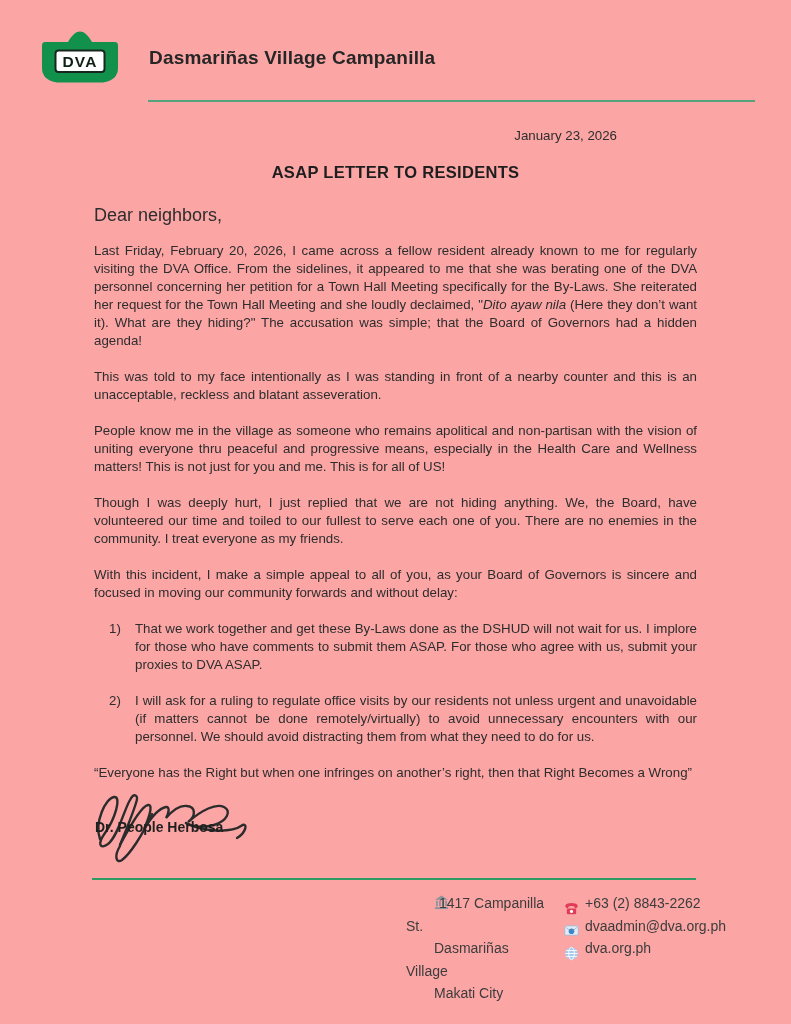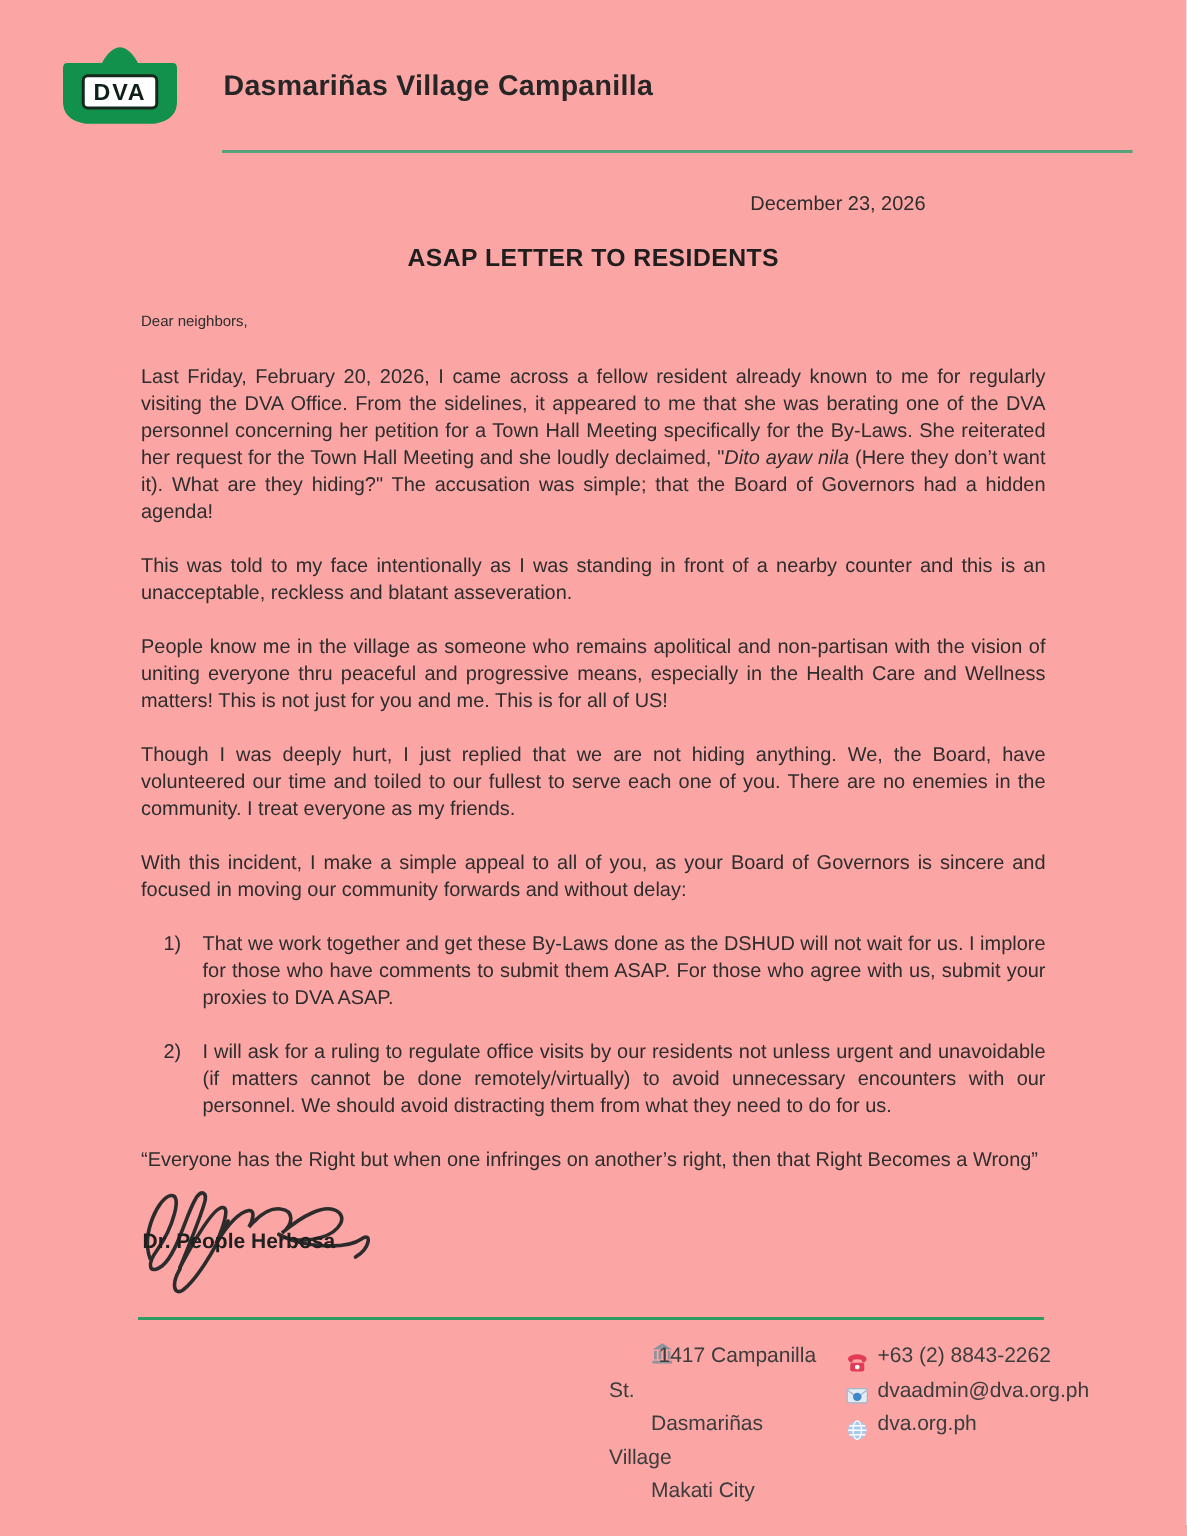--- a/index.html
+++ b/index.html
@@ -44,21 +44,21 @@
     font-size: 13.3px;
   }
   .letter-title {
     margin-top: 20px;
     text-align: center;
     font-size: 16.5px;
     font-weight: 700;
     letter-spacing: 0.3px;
     color: #1e1e1e;
   }
-  .salutation { margin-top: 24px; font-size: 10px; line-height: 18px; }
+  .salutation { margin-top: 24px; font-size: 18px; line-height: 18px; }
   .para {
     margin-top: 18px;
     font-size: 13.3px;
     line-height: 18px;
     text-align: justify;
   }
   .para em { font-style: italic; }
   .list-item { display: flex; margin-top: 18px; }
   .li-marker {
     flex: 0 0 41px;
@@ -107,21 +107,21 @@
     <svg class="logo" viewBox="0 0 80 58" xmlns="http://www.w3.org/2000/svg">
       <path fill="#12914c" d="M5,13 L28,13 C32,5.5 36.5,2.5 40,2.5 C43.5,2.5 48,5.5 52,13 L75,13 Q78,13 78,16.5 L78,39 Q78,51 63,53.5 L17,53.5 Q2,51 2,39 L2,16.5 Q2,13 5,13 Z"></path>
       <rect x="15.5" y="21.5" width="49" height="21.5" rx="3" fill="#ffffff" stroke="#16271d" stroke-width="2"></rect>
       <text x="40" y="37.8" text-anchor="middle" font-size="15.5" font-weight="bold" letter-spacing="1.2" fill="#101f16" font-family="Liberation Sans, sans-serif">DVA</text>
     </svg>
     <div class="org-name">Dasmariñas Village Campanilla</div>
   </div>
   <div class="header-rule"></div>
 
   <div class="letter-body">
-    <div class="date-line">December 23, 2026</div>
+    <div class="date-line">January 23, 2026</div>
     <div class="letter-title">ASAP LETTER TO RESIDENTS</div>
     <p class="salutation">Dear neighbors,</p>
 
 
     <p class="para"><span>Last Friday, February 20, 2026, I came across a fellow resident already known to me for regularly visiting the DVA Office. From the sidelines, it appeared to me that she was berating one of the DVA personnel concerning her petition for a Town Hall Meeting specifically for the By-Laws. She reiterated her request for the Town Hall Meeting and she loudly declaimed, "</span><em>Dito ayaw nila</em><span> (Here they don’t want it). What are they hiding?" The accusation was simple; that the Board of Governors had a hidden agenda!</span></p>
 
     <p class="para">This was told to my face intentionally as I was standing in front of a nearby counter and this is an unacceptable, reckless and blatant asseveration.</p>
     <p class="para">People know me in the village as someone who remains apolitical and non-partisan with the vision of uniting everyone thru peaceful and progressive means, especially in the Health Care and Wellness matters! This is not just for you and me. This is for all of US!</p>
     <p class="para">Though I was deeply hurt, I just replied that we are not hiding anything. We, the Board, have volunteered our time and toiled to our fullest to serve each one of you. There are no enemies in the community. I treat everyone as my friends.</p>
     <p class="para">With this incident, I make a simple appeal to all of you, as your Board of Governors is sincere and focused in moving our community forwards and without delay:</p>

